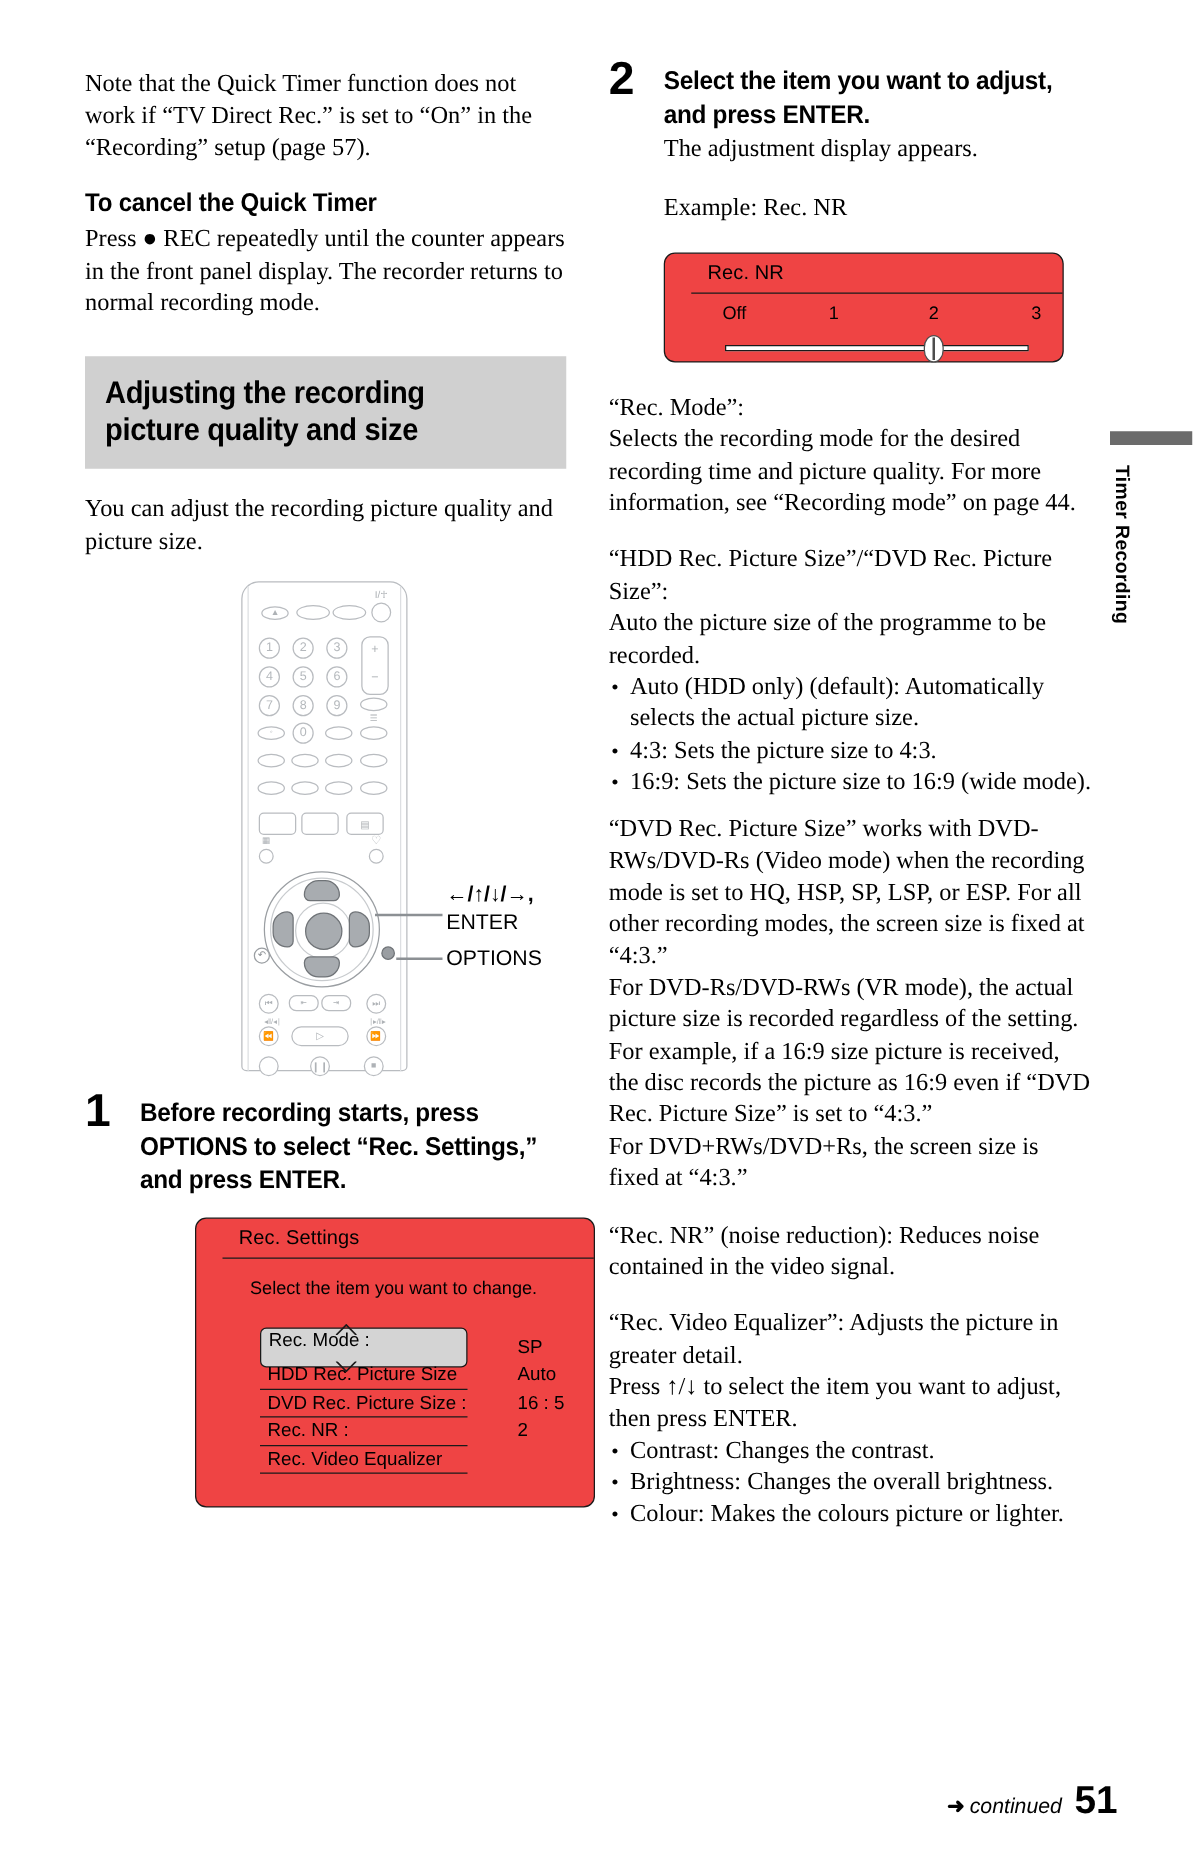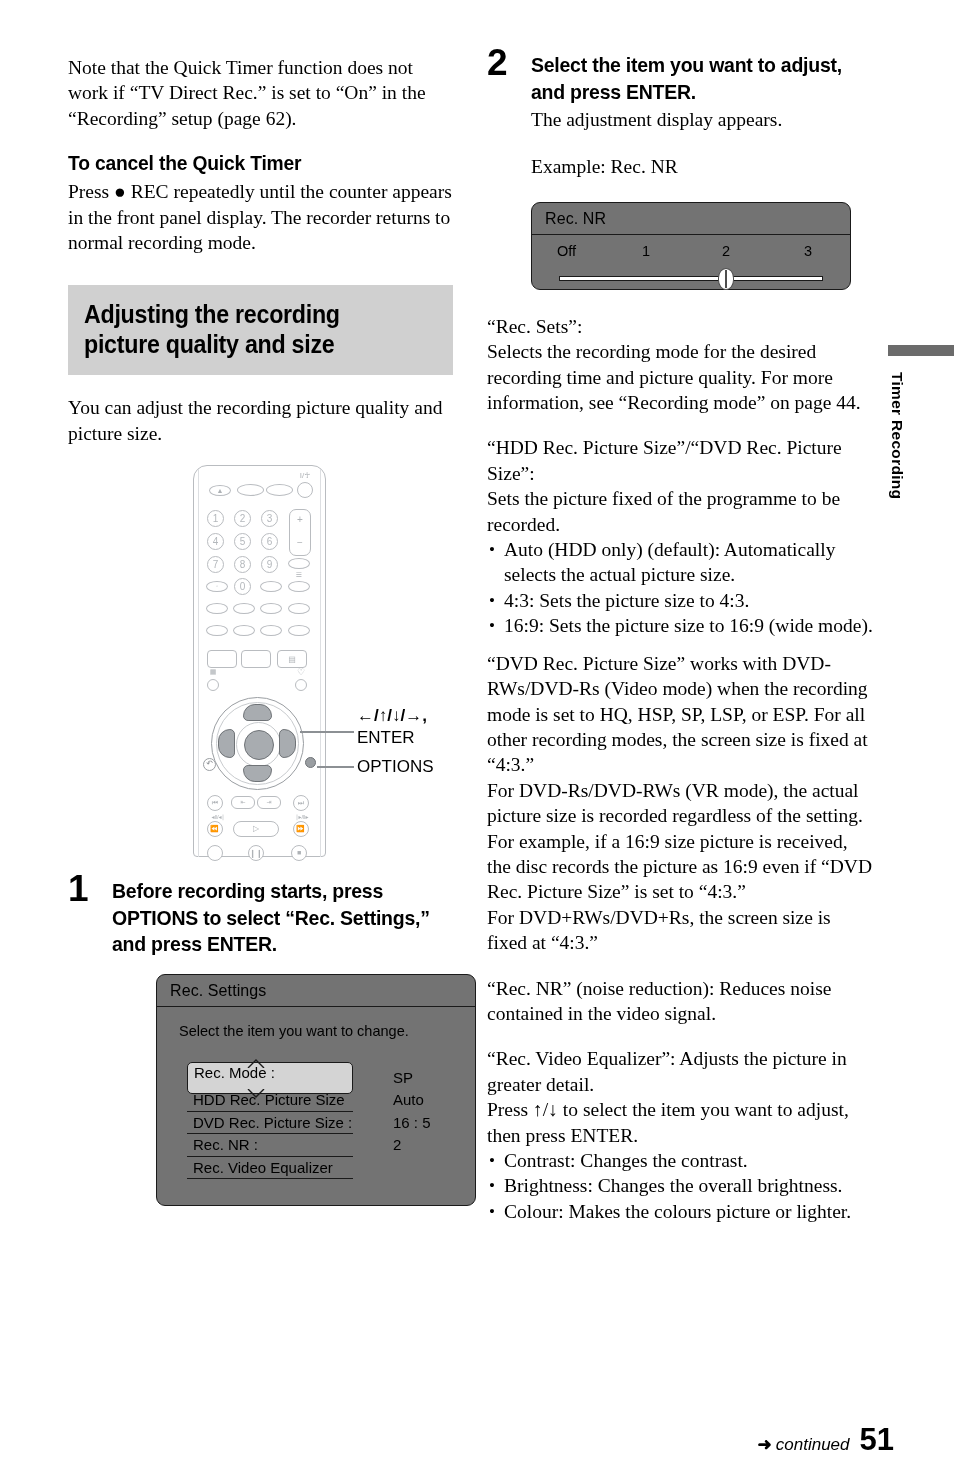--- a/index.html
+++ b/index.html
@@ -87,21 +87,22 @@
   .bullets li::before {
     content: "\2022";
     position: absolute; left: 2px; top: 0;
     font-size: 17px;
   }
 
   
   .osd {
     border: 1.6px solid #1a1a1a;
     border-radius: 9px;
-    background: #737373;
+    background: #ef4444;
+    padding-left: 21px;
   }
   .osd-title {
     font-family: "Liberation Sans", sans-serif;
     font-size: 16px;
     padding: 7px 0 6px 13px;
     border-bottom: 1.4px solid #1a1a1a;
     letter-spacing: 0.1px;
   }
   .osd-body { position: relative; }
 
@@ -328,21 +329,21 @@
   }
   .nowrap { white-space: nowrap; }
 </style>
 </head>
 <body>
 
 <div class="page">
 
   <div class="col-left">
 
-    <p class="body-text p">Note that the Quick Timer function does not work if “TV Direct Rec.” is set to “On” in the “Recording” setup (page 62).</p>
+    <p class="body-text p">Note that the Quick Timer function does not work if “TV Direct Rec.” is set to “On” in the “Recording” setup (page 57).</p>
 
     <h3 class="sub-head">To cancel the Quick Timer</h3>
     <p class="body-text p">Press ● REC repeatedly until the counter appears in the front panel display. The recorder returns to normal recording mode.</p>
 
     <div class="section-banner">
       <h2>Adjusting the recording picture quality and size</h2>
     </div>
 
     <p class="body-text p">You can adjust the recording picture quality and picture size.</p>
   </div>
@@ -504,25 +505,25 @@
             <span style="left:190px;">2</span>
             <span style="left:272px;">3</span>
           </div>
           <div class="nr-track"></div>
           <div class="nr-knob"></div>
         </div>
       </div>
     </div>
 
     <div style="margin-top:24px;">
-      <p class="body-text tight">“Rec. Sets”:</p>
+      <p class="body-text tight">“Rec. Mode”:</p>
       <p class="body-text p">Selects the recording mode for the desired recording time and picture quality. For more information, see “Recording mode” on page 44.</p>
 
       <p class="body-text tight">“HDD Rec. Picture Size”/“DVD Rec. Picture Size”:</p>
-      <p class="body-text tight">Sets the picture fixed of the programme to be recorded.</p>
+      <p class="body-text tight">Auto the picture size of the programme to be recorded.</p>
       <ul class="bullets">
         <li>Auto (HDD only) (default): Automatically selects the actual picture size.</li>
         <li>4:3: Sets the picture size to 4:3.</li>
         <li>16:9: Sets the picture size to 16:9 (wide mode).</li>
       </ul>
 
       <p class="body-text tight" style="margin-top:12px;">“DVD Rec. Picture Size” works with DVD-RWs/DVD-Rs (Video mode) when the recording mode is set to HQ, HSP, SP, LSP, or ESP. For all other recording modes, the screen size is fixed at “4:3.”</p>
       <p class="body-text tight">For DVD-Rs/DVD-RWs (VR mode), the actual picture size is recorded regardless of the setting. For example, if a 16:9 size picture is received, the disc records the picture as 16:9 even if “DVD Rec. Picture Size” is set to “4:3.”</p>
       <p class="body-text tight">For DVD+RWs/DVD+Rs, the screen size is fixed at “4:3.”</p>
 

